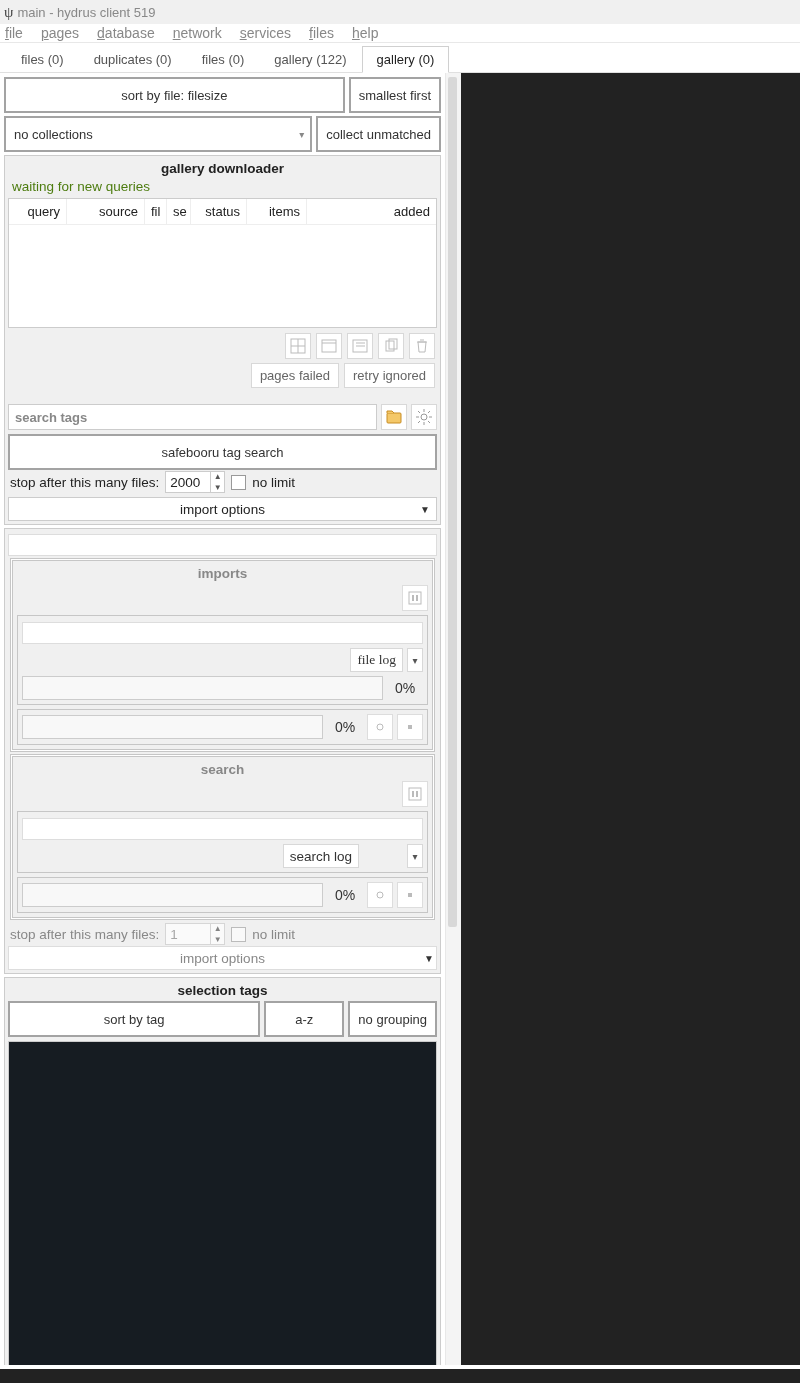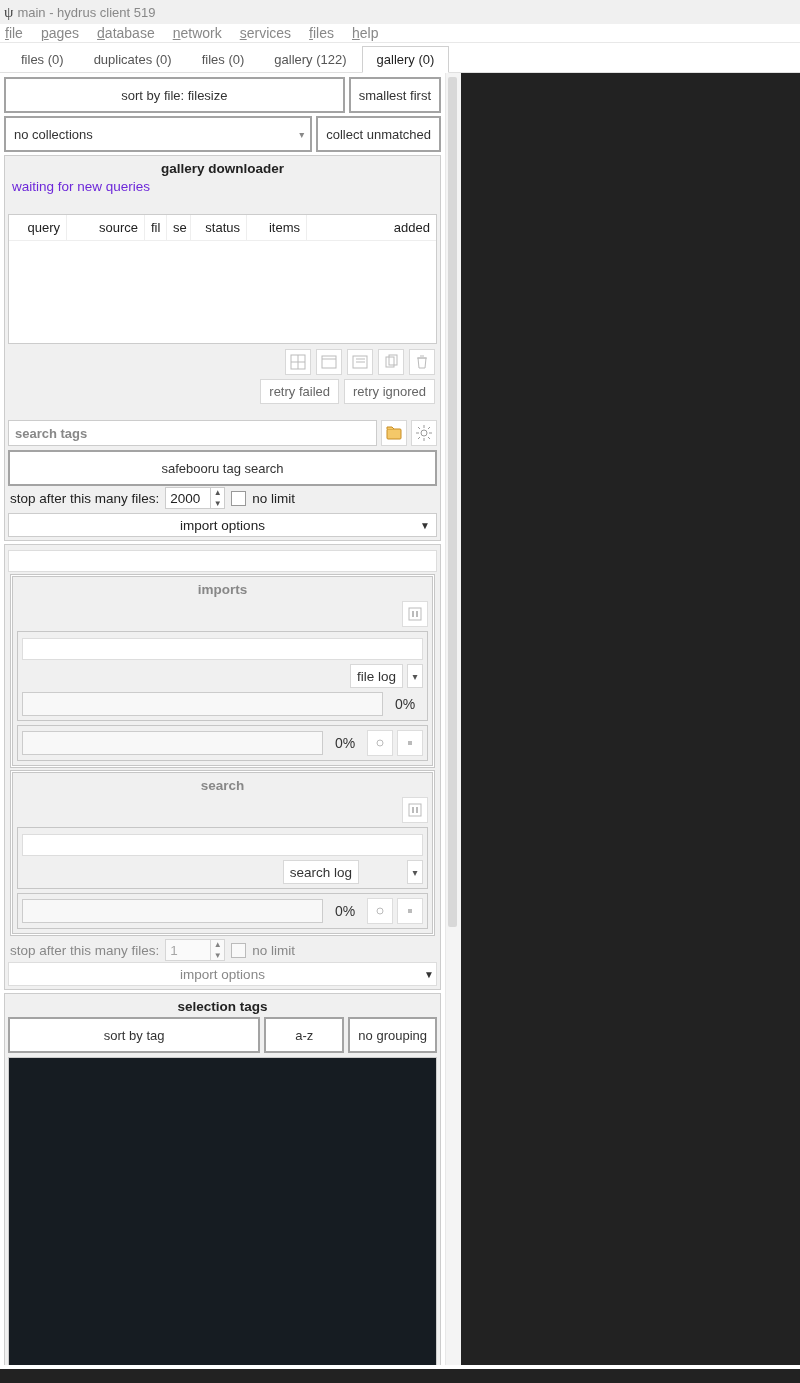--- a/index.html
+++ b/index.html
@@ -97,21 +97,21 @@
   .groupbox {
     border: 1px solid #ccc;
     background: #f0f0f0;
     padding: 3px;
     position: relative;
   }
   .groupbox .title {
     font-weight: 700; color: #222; text-align: center; font-size: 13.5px;
     padding: 2px 0 3px 0;
   }
-  .status-line{ color:#6d28d9; padding: 0 4px 20px 4px; font-size:13.5px; }
+  .status-line{ color:#4d7c0f; padding: 0 4px 4px 4px; font-size:13.5px; }
 
   .table-box{
     background:#fff; border:1px solid #ccc; height:130px; margin:0 0 4px 0;
   }
   .table-head{
     display:flex; border-bottom:1px solid #eee;
   }
   .th{ border-right:1px solid #eee; padding:5px 6px; font-size:13px; color:#222;text-align:right; }
 
   .toolbar-right{ display:flex; justify-content:flex-end; gap:5px; padding: 1px 2px; }
@@ -250,21 +250,21 @@
               <rect x="6" y="1" width="8" height="10" fill="none" stroke="#bbb"></rect>
             </svg>
           </div>
         <div class="iconbtn">
             <svg viewBox="0 0 16 16">
               <path d="M4 4h8l-1 10H5z M3 4h10 M6 2h4" fill="none" stroke="#bbb"></path>
             </svg>
           </div>
       </div>
       <div class="toolbar-right" style="margin-top:2px;">
-        <div class="smallbtn">retry failed</div>
+        <div class="smallbtn">pages failed</div>
         <div class="smallbtn">retry ignored</div>
       </div>
 
       <div class="row" style="margin-top:15px;font-weight:bold;">
         <div class="input">
           <span>search tags</span>
         </div>
         <div class="foldericon">
           <svg class="foldersvg" viewBox="0 0 16 14">
               <rect x="1" y="3" width="14" height="10" rx="1" fill="#f4c869" stroke="#c88d24"></rect>
@@ -318,21 +318,21 @@
           <div class="round-icon">
               <svg width="14" height="14" viewBox="0 0 14 14">
                 <rect x="1" y="1" width="12" height="12" fill="none" stroke="#bbb"></rect>
                 <rect x="4" y="4" width="2" height="6" fill="#bbb"></rect>
                 <rect x="8" y="4" width="2" height="6" fill="#bbb"></rect>
               </svg>
             </div>
         </div>
         <div class="sub-box" style="margin-top:4px;">
           <div class="blank-bar"></div>
-          <div class="rightline" style="margin-top:4px;">
+          <div class="rightline" style="margin-top:4px;font-family:Liberation Serif, serif;">
             <div class="mini-dd">
               <span>file log</span>
             </div>
             <div class="mini-dd" style="width:16px;padding:0 2px;justify-content:center;">
                 <span class="tiny-caret" style="margin:0">▾</span>
               </div>
           </div>
           <div class="row" style="margin-top:4px;align-items:center;">
             <div class="progress-bar"></div>
             <div class="pct">0%</div>

